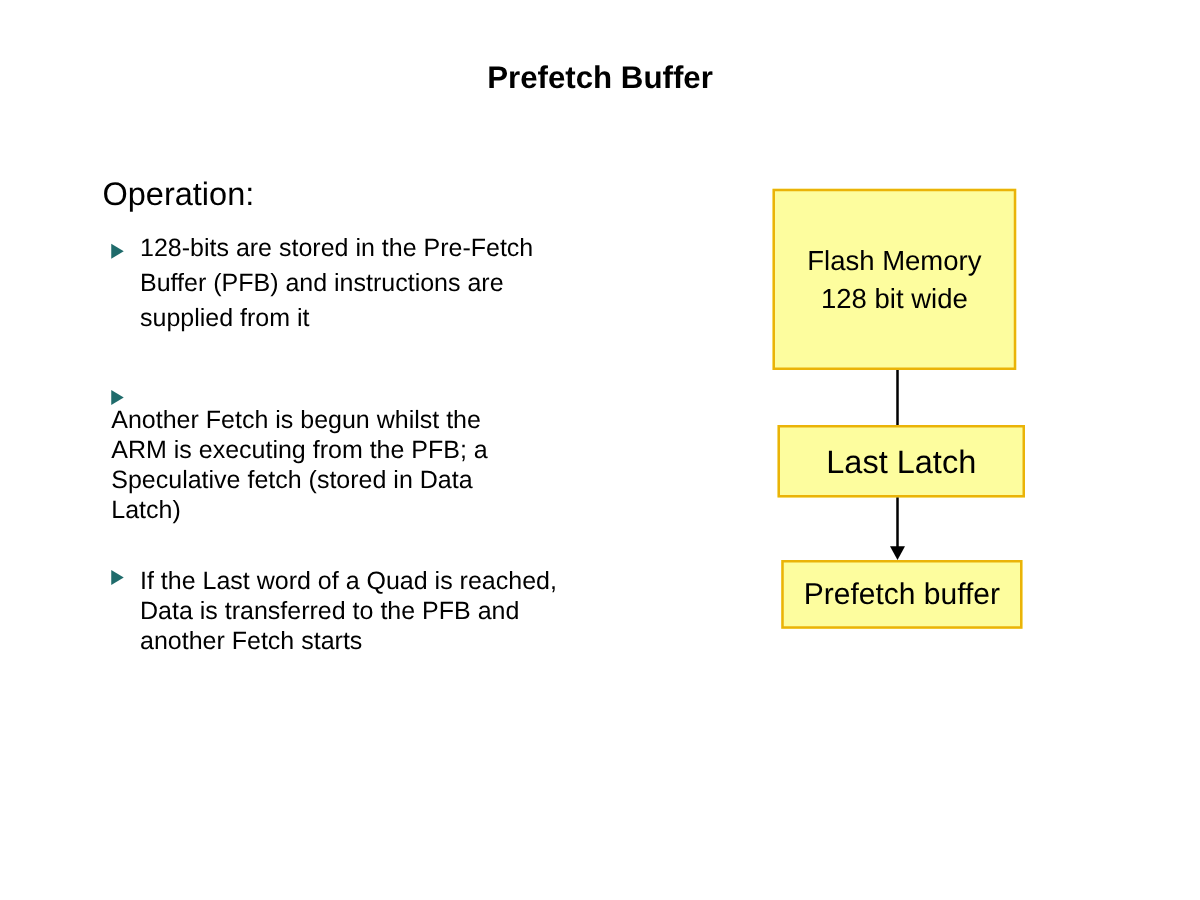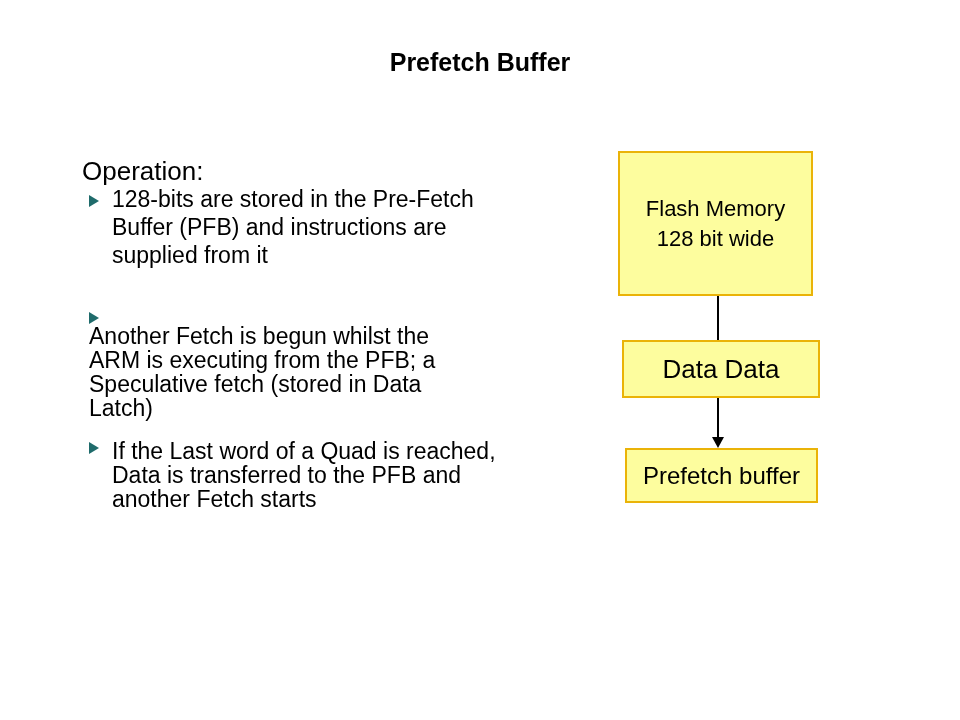--- a/index.html
+++ b/index.html
@@ -10,36 +10,36 @@
   .preline{white-space:pre-line;}
 
   
   .slide-title{
     position:absolute;top:49px;left:0;width:960px;text-align:center;
     font-size:25px;font-weight:bold;line-height:27px;
   }
 
   
   .heading{
-    position:absolute;left:82px;top:156px;font-size:26px;line-height:30px;
+    position:absolute;left:82px;top:140px;font-size:26px;line-height:30px;
   }
   .bullet{position:absolute;left:89px;display:flex;align-items:flex-start;width:470px;}
   .marker{
     flex:0 0 auto;width:0;height:0;margin-right:13px;
     border-style:solid;border-width:6.5px 0 6.5px 10px;
     border-color:transparent transparent transparent #1f6b6b;
   }
-  .bullet-text{font-size:23px;}
+  .bullet-text{font-size:20px;}
   .bullet-1{top:185px;}
   .bullet-1 .bullet-text{line-height:28px;}
   .bullet-1 .marker{margin-top:10px;}
   .bullet-2{top:309px;flex-direction:column;}
   .bullet-2 .bullet-text{line-height:24px;}
   .bullet-2 .marker{margin-top:3px;}
-  .bullet-3{top:439px;}
+  .bullet-3{top:453px;}
   .bullet-3 .bullet-text{line-height:24px;}
   .bullet-3 .marker{margin-top:3px;}
 
   
   .diagram-box{
     position:absolute;background:#fdfd9e;border:2px solid #eab308;
     display:flex;align-items:center;justify-content:center;text-align:center;
     box-sizing:border-box;
   }
   .box-flash{left:618px;top:151px;width:195px;height:145px;font-size:22px;line-height:30px;}
@@ -84,20 +84,20 @@
     <span class="bullet-text preline">If the Last word of a Quad is reached,
 Data is transferred to the PFB and
 another Fetch starts</span>
   </div>
 
   <div class="diagram-box box-flash preline">Flash Memory
 128 bit wide</div>
 
   <div class="connector connector-1"></div>
 
-  <div class="diagram-box box-latch preline">Data Data</div>
+  <div class="diagram-box box-latch preline">Last Latch</div>
 
   <div class="connector connector-2"></div>
   <div class="arrowhead"></div>
 
   <div class="diagram-box box-prefetch preline">Prefetch buffer</div>
 
 </div>
 
 </body></html>

